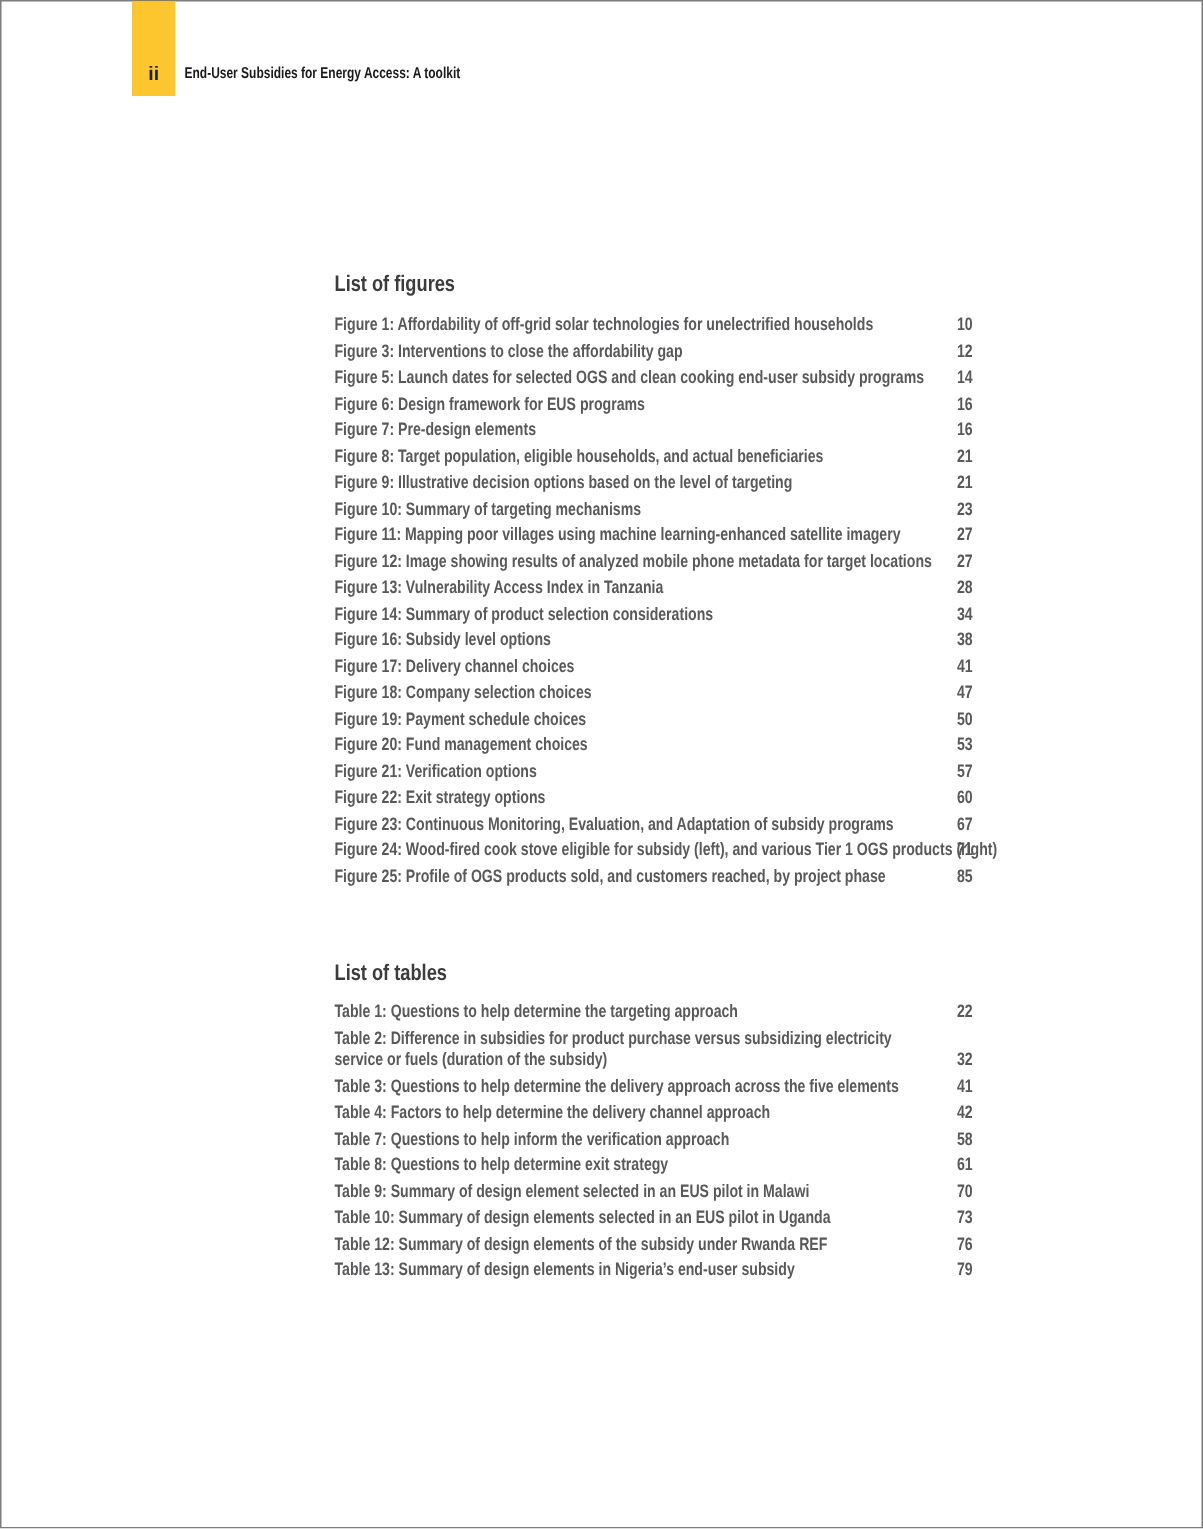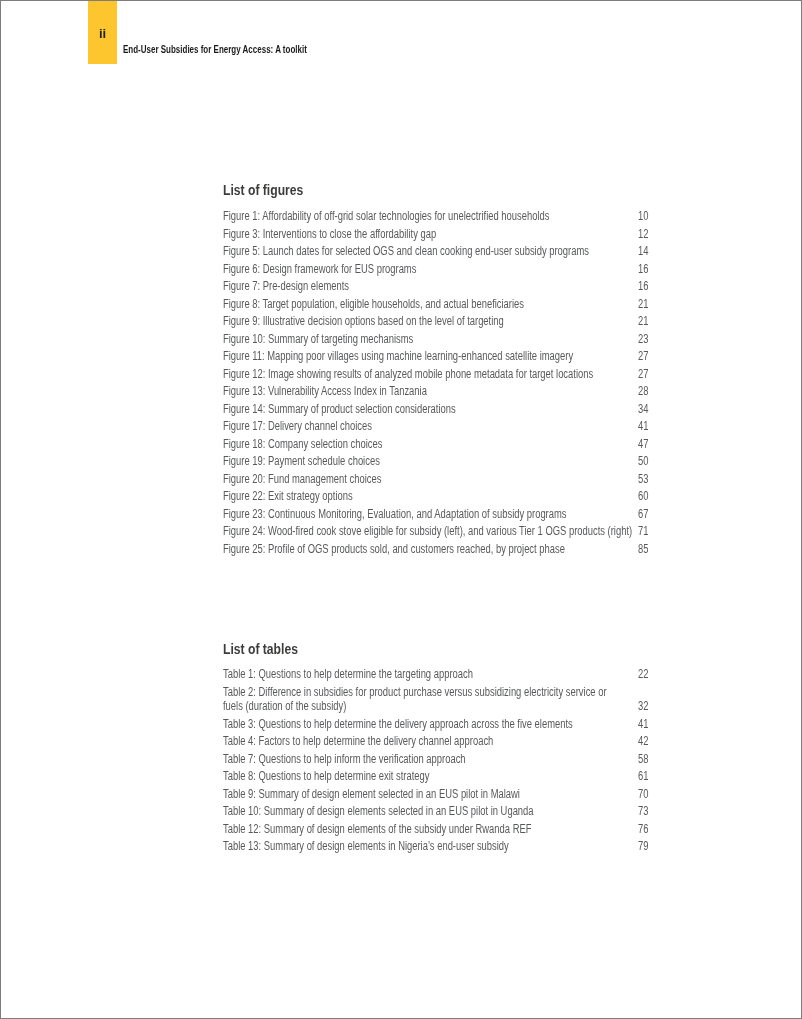--- a/index.html
+++ b/index.html
@@ -2,34 +2,34 @@
 <html><head>
 <meta charset="utf-8">
 <style>
   html,body{margin:0;padding:0;background:#ffffff;}
   body{width:802px;height:1019px;font-family:"Liberation Sans",sans-serif;
        -webkit-font-smoothing:antialiased;}
   .page{position:relative;width:800px;height:1017px;overflow:hidden;background:#ffffff;
         border:1px solid #7d7d7d;}
 
   .hdr-block{position:absolute;left:87px;top:-1px;width:29px;height:64.3px;background:#FEC62E;}
-  .hdr-num{position:absolute;left:87.2px;top:26px;width:28.7px;height:13px;
+  .hdr-num{position:absolute;left:87.2px;top:41px;width:28.7px;height:13px;
            text-align:center;font-size:13px;font-weight:bold;color:#231f20;
            line-height:13px;letter-spacing:0px;text-indent:0px;}
   .hdr-title{position:absolute;left:122.4px;top:42.5px;height:11px;font-size:10.5px;
              font-weight:bold;color:#1a1a1a;white-space:nowrap;line-height:11px;
              transform:scaleX(0.761);transform-origin:left top;}
 
   .content{position:absolute;left:222px;top:-1px;width:600px;}
   .sec-head{position:absolute;left:0.3px;font-size:15px;font-weight:bold;color:#3c3c3b;
             line-height:15px;white-space:nowrap;
             transform:scaleX(0.81);transform-origin:left top;}
   .list{position:absolute;left:0;width:524px;}
   .row{position:relative;width:524px;color:#58595b;font-size:12px;
-       line-height:14.4px;margin-bottom:3.1px;}
+       line-height:14.4px;margin-bottom:3.1px;font-weight:bold;}
   .row .t{display:block;width:524px;white-space:nowrap;
           transform:scaleX(0.7838);transform-origin:left top;}
   .row.wrap .t{white-space:normal;width:492px;}
   .row .p{position:absolute;left:414.5px;bottom:0;width:40px;text-align:left;
           line-height:14.4px;
           transform:scaleX(0.7838);transform-origin:left top;}
 </style>
 </head>
 <body>
 
@@ -84,34 +84,42 @@
         </div>
         <div class="row">
           <span class="t">Figure 13: Vulnerability Access Index in Tanzania</span>
           <span class="p">28</span>
         </div>
         <div class="row">
           <span class="t">Figure 14: Summary of product selection considerations</span>
           <span class="p">34</span>
         </div>
         <div class="row">
+          <span class="t">Figure 16: Subsidy level options</span>
+          <span class="p">38</span>
+        </div>
+        <div class="row">
           <span class="t">Figure 17: Delivery channel choices</span>
           <span class="p">41</span>
         </div>
         <div class="row">
           <span class="t">Figure 18: Company selection choices</span>
           <span class="p">47</span>
         </div>
         <div class="row">
           <span class="t">Figure 19: Payment schedule choices</span>
           <span class="p">50</span>
         </div>
         <div class="row">
           <span class="t">Figure 20: Fund management choices</span>
           <span class="p">53</span>
+        </div>
+        <div class="row">
+          <span class="t">Figure 21: Verification options</span>
+          <span class="p">57</span>
         </div>
         <div class="row">
           <span class="t">Figure 22: Exit strategy options</span>
           <span class="p">60</span>
         </div>
         <div class="row">
           <span class="t">Figure 23: Continuous Monitoring, Evaluation, and Adaptation of subsidy programs</span>
           <span class="p">67</span>
         </div>
         <div class="row">

